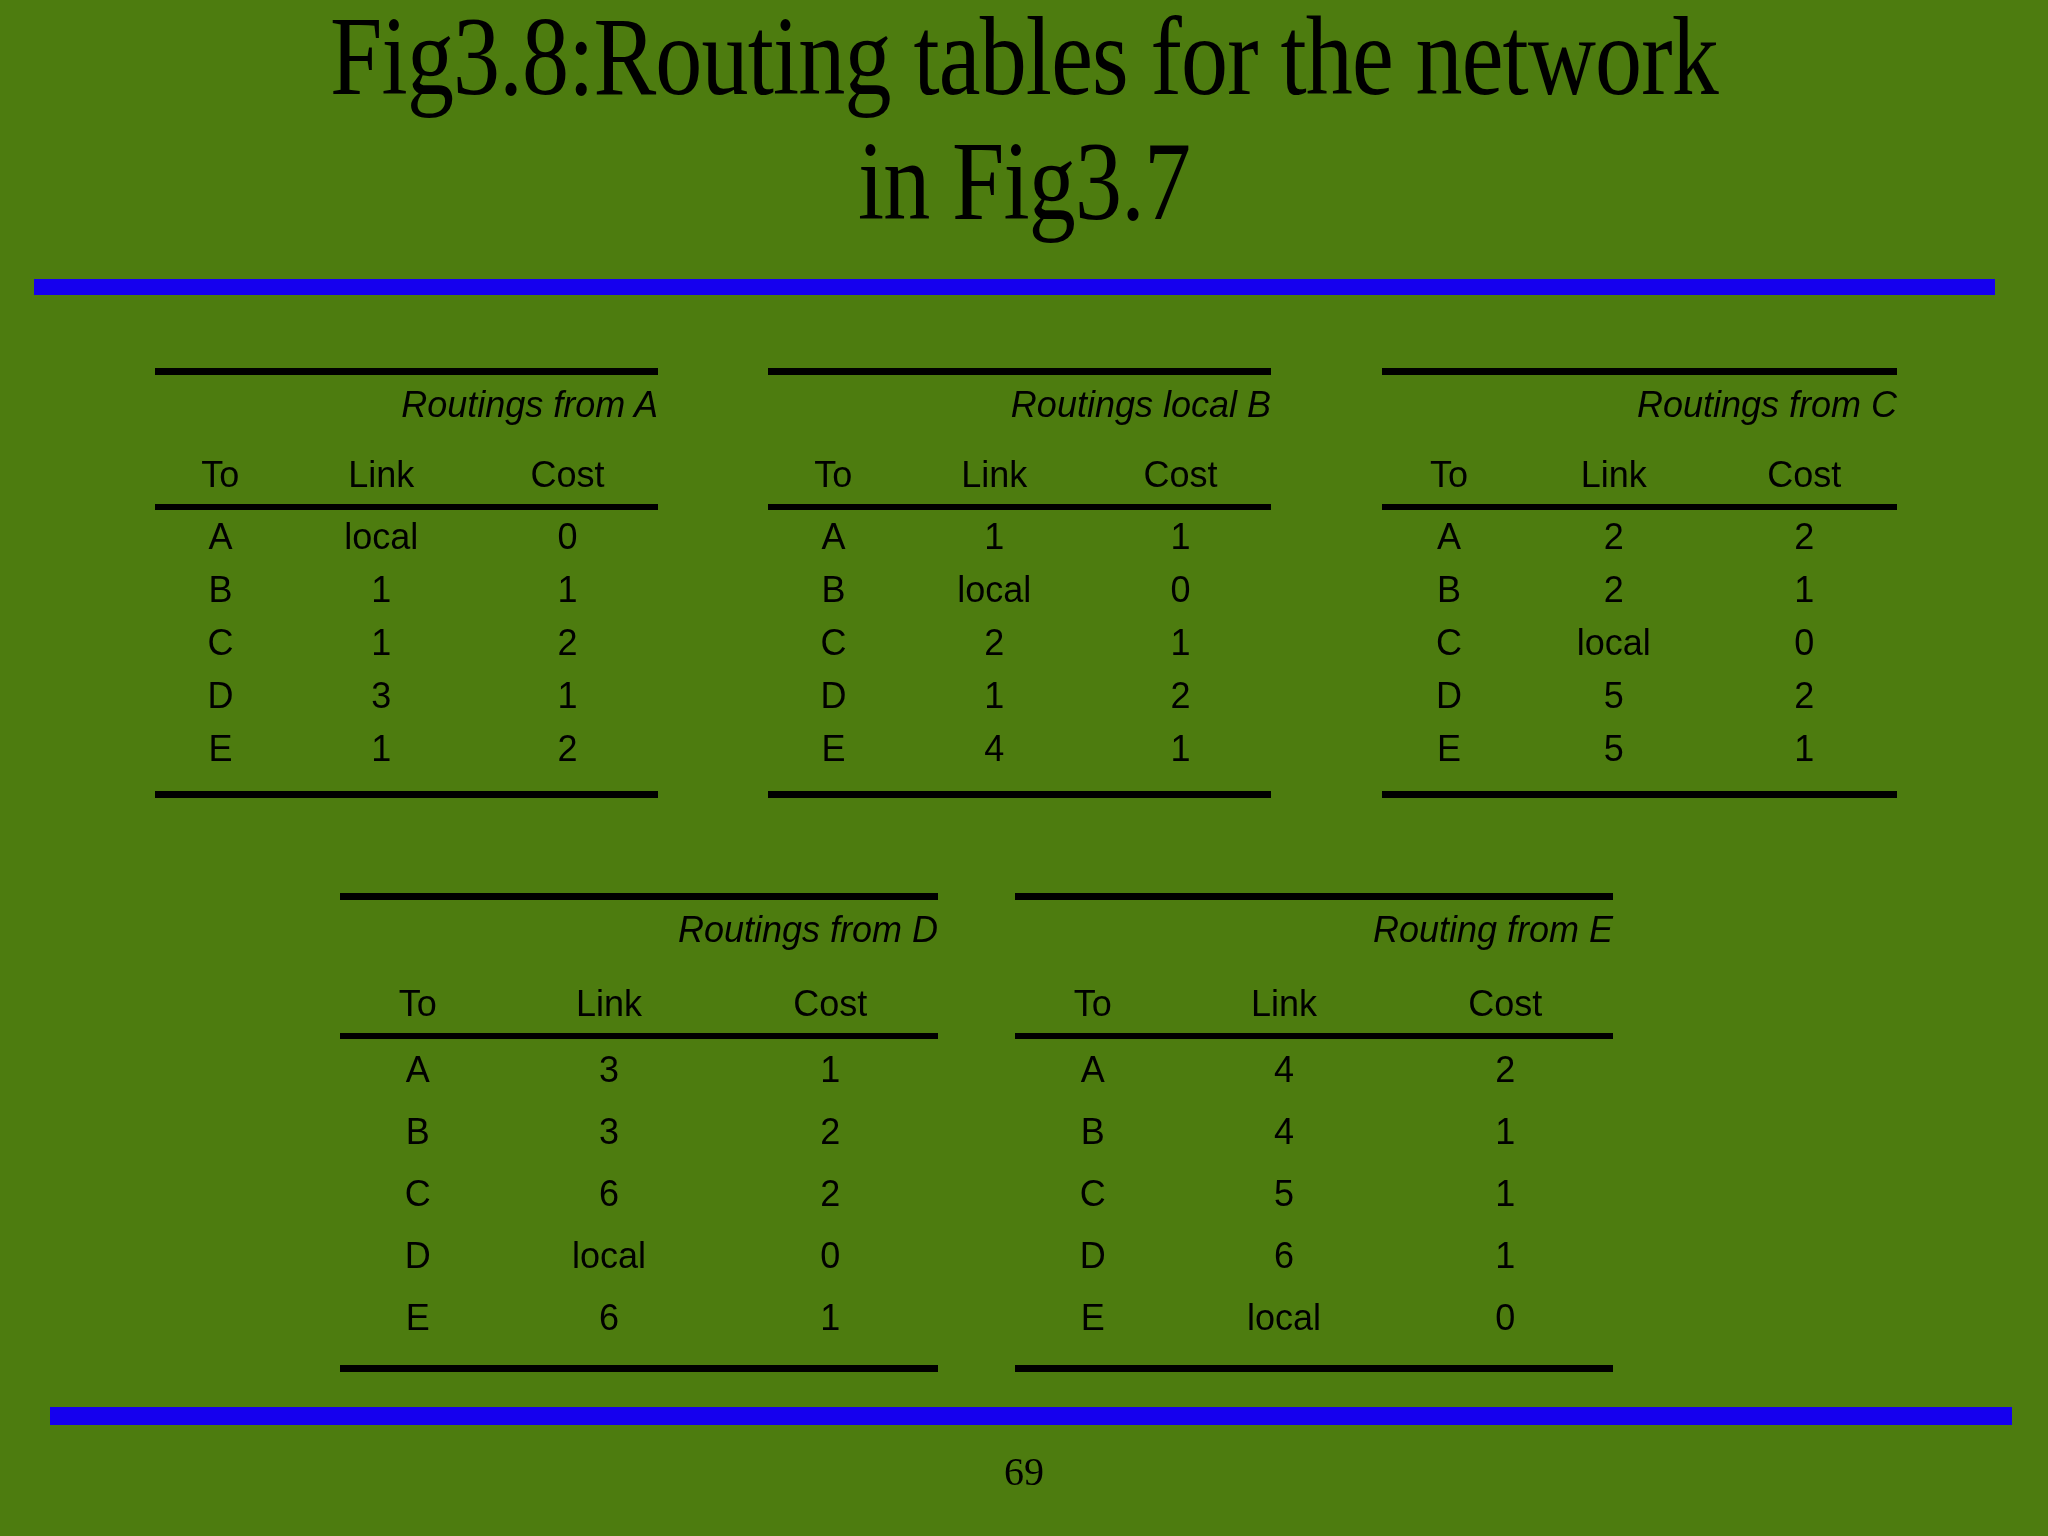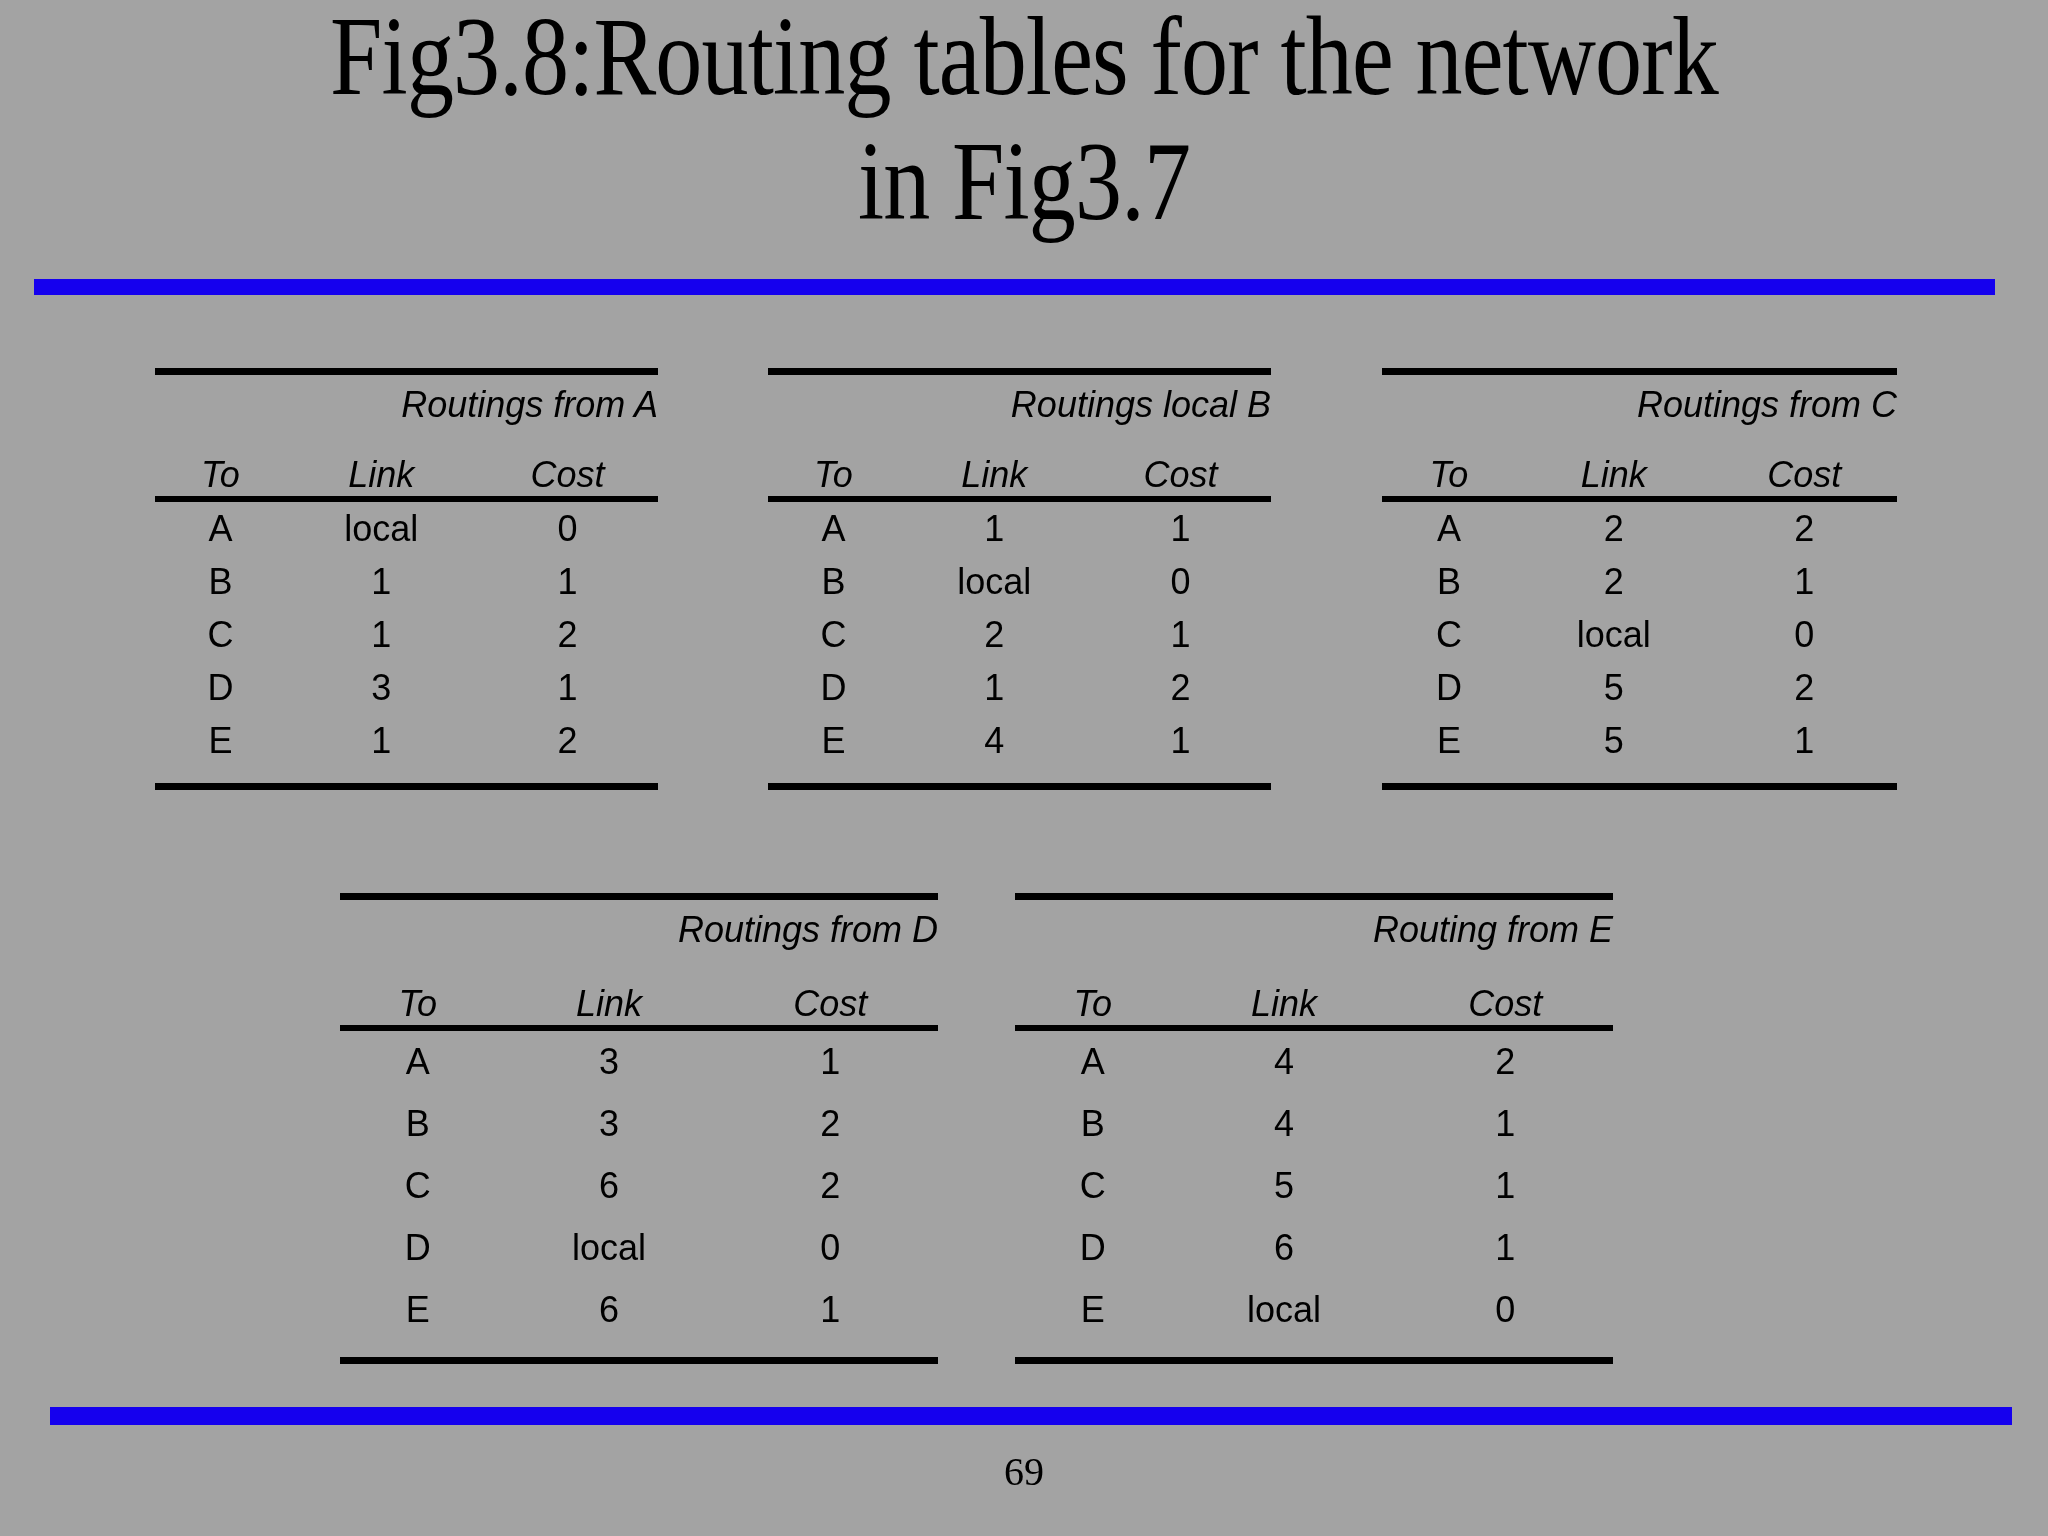--- a/index.html
+++ b/index.html
@@ -4,21 +4,21 @@
 <style>
   html, body {
     margin: 0;
     padding: 0;
     background: #ffffff;
   }
   .slide {
     position: relative;
     width: 2048px;
     height: 1536px;
-    background: #a3a3a3;
+    background: #4d7c0f;
     overflow: hidden;
     font-family: "Liberation Sans", sans-serif;
   }
 
   
   .title {
     position: absolute;
     left: 40px;
     top: -6px;
     width: 1968px;
@@ -81,23 +81,23 @@
   .rtable th, .rtable td {
     font-size: 36px;
     color: #000000;
     padding: 0;
     height: 53px;
     vertical-align: middle;
     text-align: center;
     font-weight: normal;
   }
   .rtable th {
-    font-style: italic;
     height: 70px;
     vertical-align: bottom;
+    padding-bottom: 8px;
   }
   .rtable col.c-to   { width: 26%; }
   .rtable col.c-link { width: 38%; }
   .rtable col.c-cost { width: 36%; }
   .rtable .bodygap { height: 16px; }
 
   
   .t-a { left: 155px;  top: 368px; width: 503px; }
   .t-b { left: 768px;  top: 368px; width: 503px; }
   .t-c { left: 1382px; top: 368px; width: 515px; }

